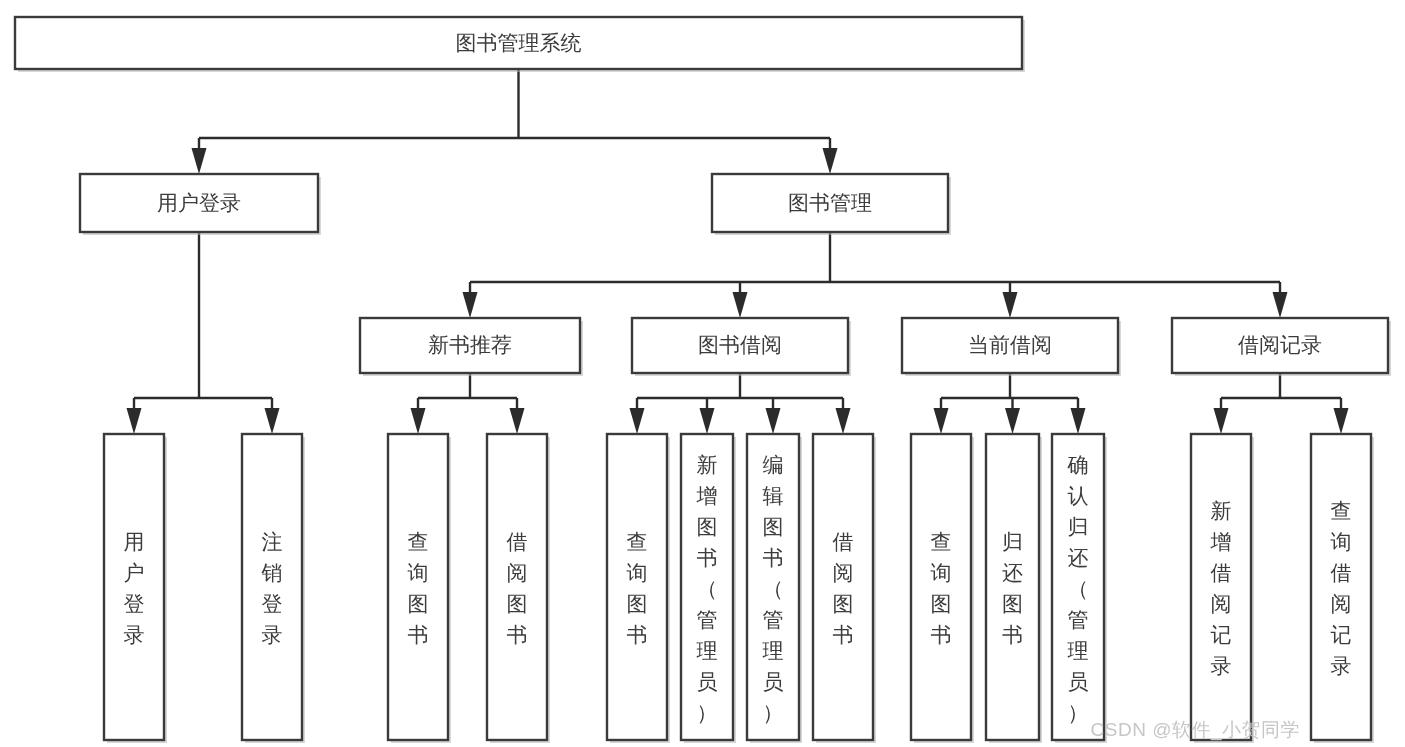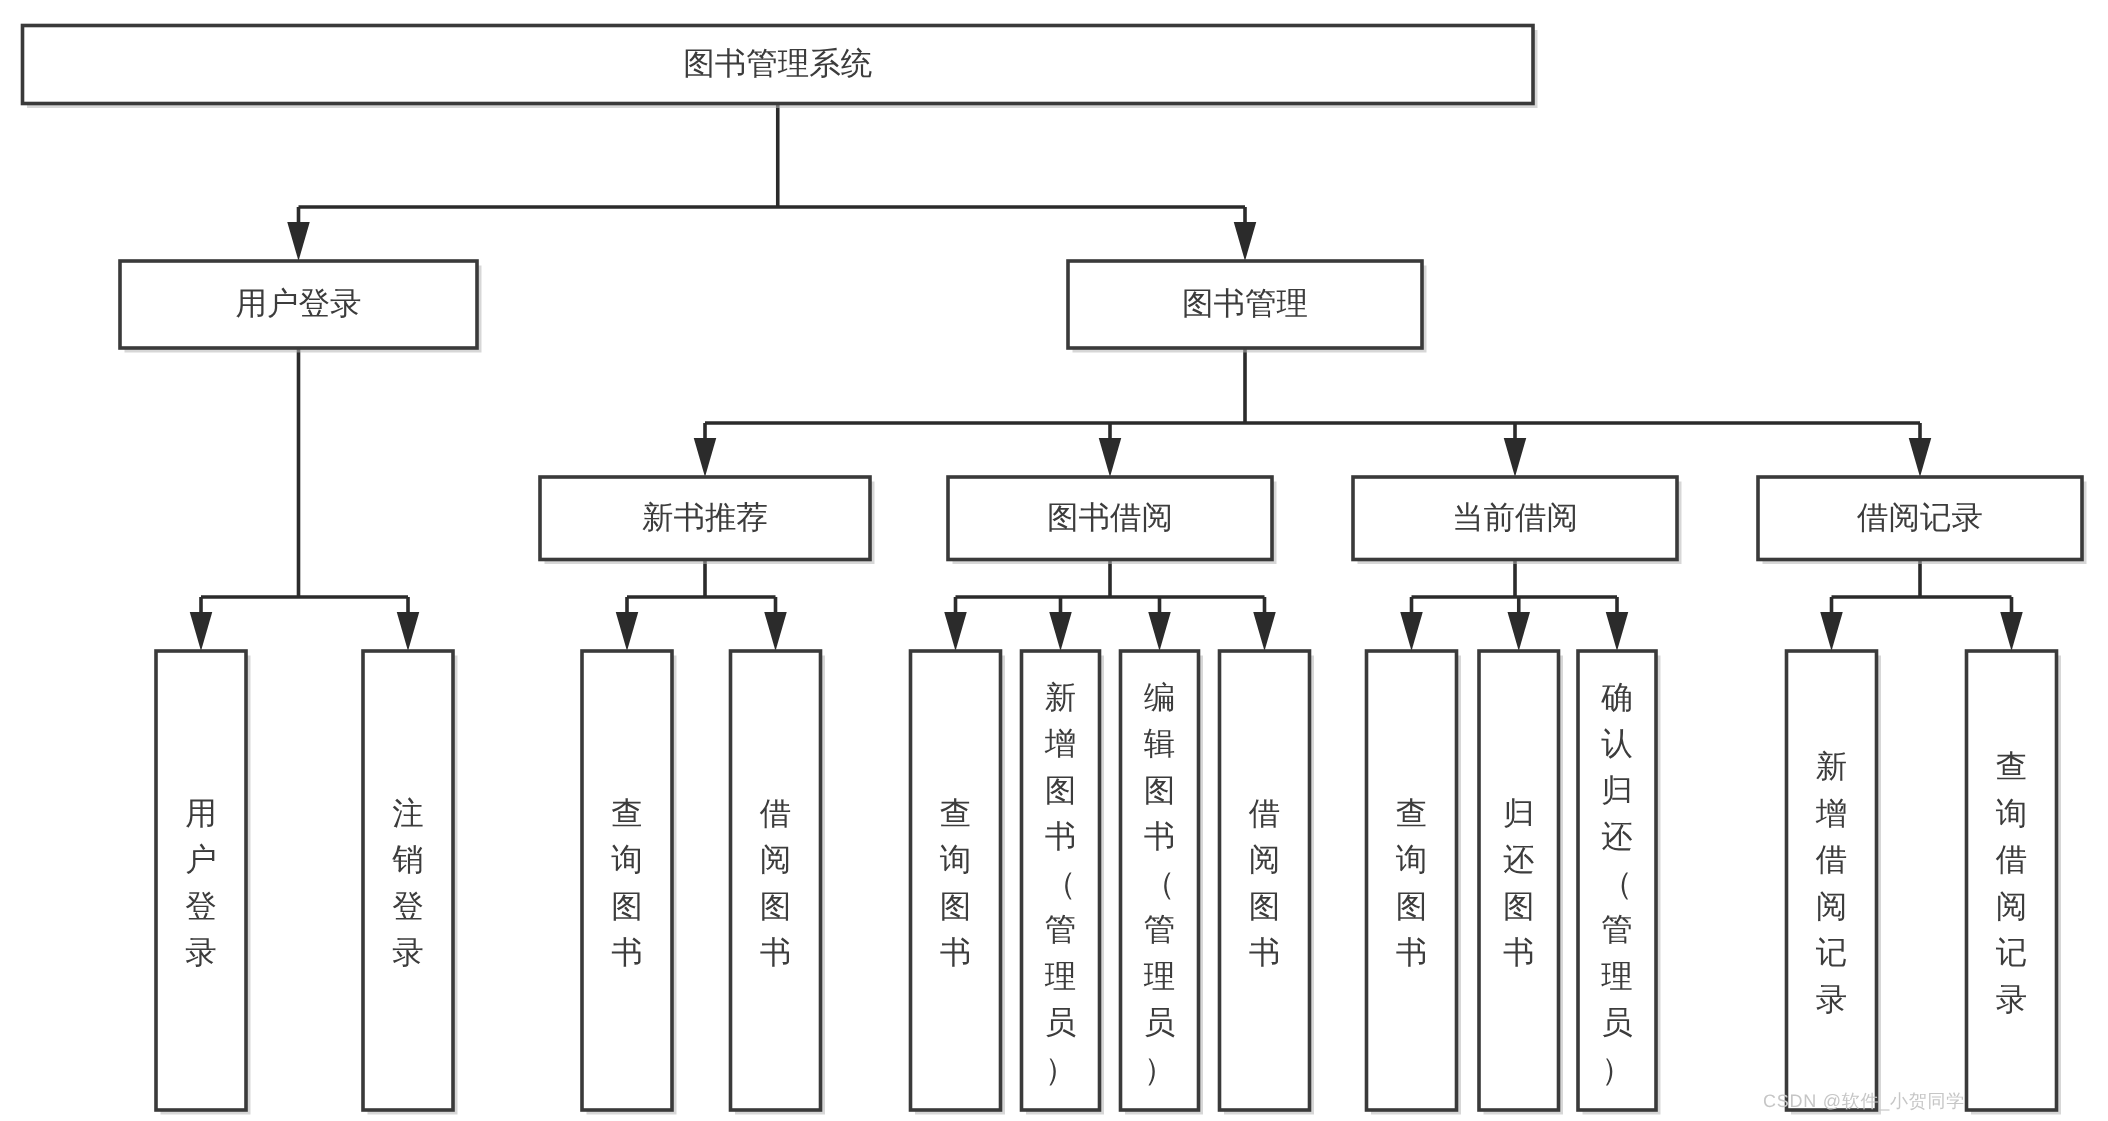--- a/index.html
+++ b/index.html
@@ -54,24 +54,24 @@
     dominant-baseline: middle;
   }
   .node-label-vertical {
     font-family: "Liberation Sans", "DejaVu Sans", sans-serif;
     fill: #3c3c3c;
     font-size: 21px;
     text-anchor: middle;
   }
   .watermark {
     position: absolute;
-    right: 4px;
+    right: 14px;
     bottom: 4px;
     font-family: "Liberation Sans", "DejaVu Sans", sans-serif;
-    font-size: 12px;
+    font-size: 19px;
     color: #c6c6c6;
     letter-spacing: 0.5px;
     white-space: nowrap;
     user-select: none;
   }
 </style>
 </head>
 <body>
 
 <div id="diagram-root">

